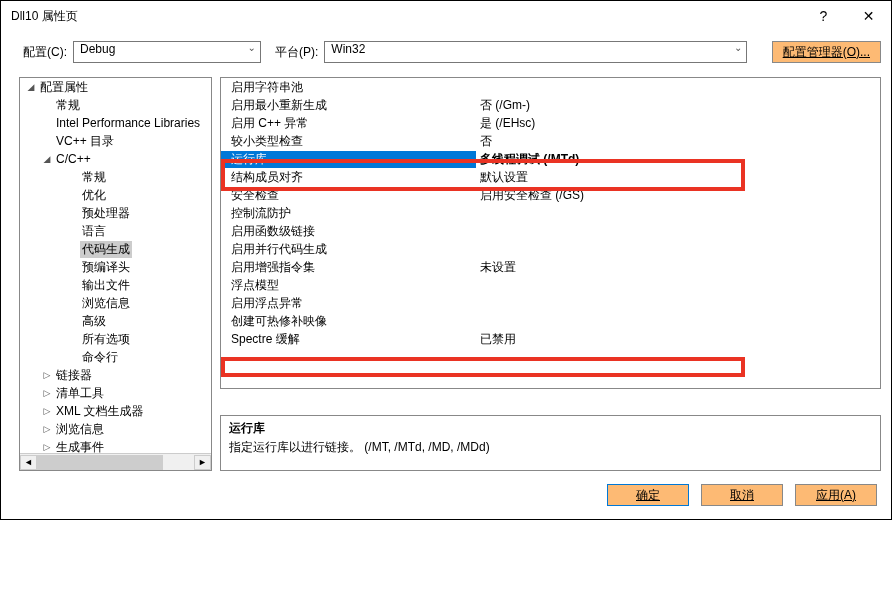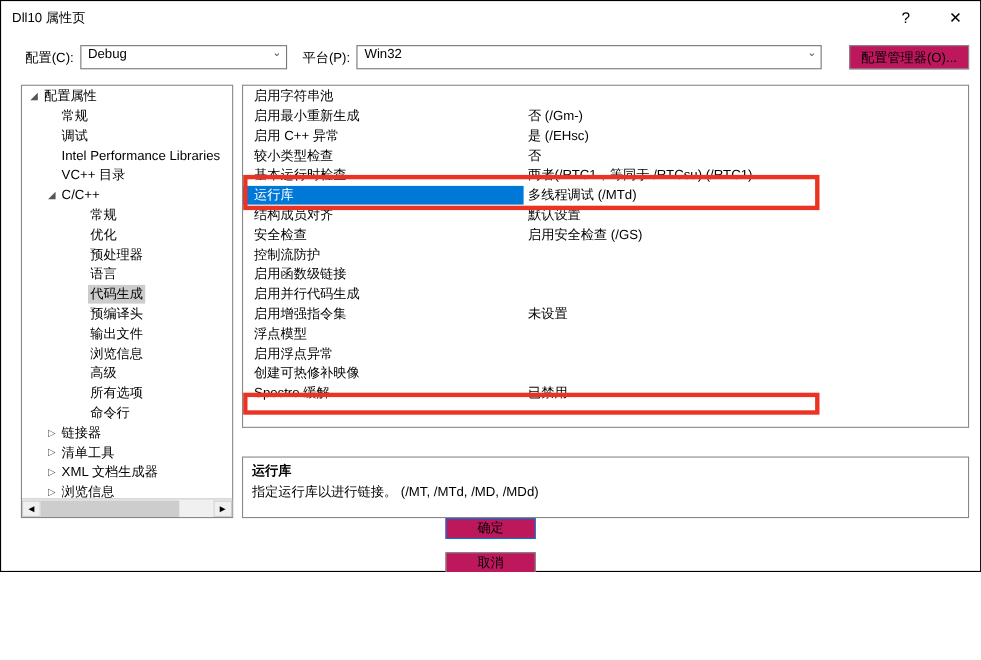--- a/index.html
+++ b/index.html
@@ -6,46 +6,46 @@
 body { background:#fff; color:#000; overflow:hidden; }
 .window { width:892px; height:520px; border:1px solid #000; position:relative; display:flex; flex-direction:column; background:#fff; }
 .titlebar { height:30px; display:flex; align-items:center; padding:0 0 0 10px; }
 .titlebar-title { flex:1; font-size:12px; }
 .titlebar-btn { width:45px; height:30px; display:flex; align-items:center; justify-content:center; font-size:14px; }
 .toprow { height:32px; display:flex; align-items:center; padding:10px 10px 0 22px; gap:6px; }
 .toprow label { white-space:nowrap; }
 .combo { display:flex; border:1px solid #777; height:22px; background:#fff; padding:0 4px 0 6px; }
 .combo .combo-text { flex:1; }
 .combo .combo-arrow { font-size:10px; color:#555; padding-left:4px; }
-.btn { border:1px solid #888; background:#be185d; height:22px; padding:0 10px; display:inline-flex; align-items:center; justify-content:center; }
+.btn { border:1px solid #888; background:#fdba74; height:22px; padding:0 10px; display:inline-flex; align-items:center; justify-content:center;text-decoration:underline; }
 .body { flex:1; display:flex; gap:0; padding:14px 10px 0 18px; min-height:0; }
 .tree-pane { width:193px; border:1px solid #888; position:relative; background:#fff; display:flex; flex-direction:column; }
 .tree-scroll { flex:1; overflow:hidden; position:relative; }
 .tree-item { display:flex; align-items:center; height:18px; white-space:nowrap; }
 .tree-toggle { width:10px; display:inline-flex; justify-content:center; align-items:center; font-size:9px; color:#555; margin-right:2px; }
 .tree-label { padding:0 2px; }
 .tree-label.selected { background:#ccc; }
 .indent0 { padding-left:6px; }
 .indent1 { padding-left:22px; }
 .indent2 { padding-left:48px; }
 .hscroll { height:17px; border-top:1px solid #ccc; display:flex; align-items:center; background:#f0f0f0; }
 .hscroll .arrow { width:17px; height:15px; display:flex; align-items:center; justify-content:center; border:1px solid #ccc; font-size:9px; background:#f0f0f0; }
 .hscroll .track { flex:1; height:15px; background:#f0f0f0; position:relative; }
 .hscroll .thumb { position:absolute; left:0; width:80%; height:100%; background:#cdcdcd; }
 .right-pane { flex:1; margin-left:8px; display:flex; flex-direction:column; min-width:0;gap:20px; }
 .grid { flex:1; border:1px solid #888; position:relative; overflow:hidden; background:#fff; }
 .row { display:flex; align-items:center; height:18px; }
 .cell-label { width:255px; padding-left:10px; white-space:nowrap; overflow:hidden; }
 .cell-value { flex:1; padding-left:4px; white-space:nowrap; overflow:hidden; }
 .row.selected .cell-label { background:#0078d7; color:#fff; }
-.row.selected .cell-value { font-weight:normal; }
+.row.selected .cell-value { font-weight:bold; }
 .highlightbox { position:absolute; border:4px solid #ea3323; pointer-events:none; }
 .desc { height:56px; border:1px solid #888; margin-top:6px; padding:4px 8px; background:#fff; }
 .desc-title { font-weight:bold; margin-bottom:2px; }
-.footer { height:48px; display:flex; justify-content:flex-start; align-items:center; gap:12px; padding:0 14px;flex-direction:column; }
+.footer { height:48px; display:flex; justify-content:flex-end; align-items:center; gap:12px; padding:0 14px; }
 .footer .btn { width:82px; justify-content:center; }
 .footer .btn.primary { border:1.5px solid #0078d7; }
 </style>
 </head>
 <body>
 
 <div class="window">
 
   <div class="titlebar">
     <div class="titlebar-title">Dll10 属性页</div>
@@ -75,24 +75,20 @@
             <li class="tree-item indent0">
               <span class="tree-toggle">◢</span>
               <span class="tree-label">配置属性</span>
             </li>
             <li class="tree-item indent1">
               <span class="tree-toggle"></span>
               <span class="tree-label">常规</span>
             </li>
             <li class="tree-item indent1">
               <span class="tree-toggle"></span>
-              <span class="tree-label">调试</span>
-            </li>
-            <li class="tree-item indent1">
-              <span class="tree-toggle"></span>
               <span class="tree-label">Intel Performance Libraries</span>
             </li>
             <li class="tree-item indent1">
               <span class="tree-toggle"></span>
               <span class="tree-label">VC++ 目录</span>
             </li>
             <li class="tree-item indent1">
               <span class="tree-toggle">◢</span>
               <span class="tree-label">C/C++</span>
             </li>
@@ -184,24 +180,20 @@
             <div class="cell-value">否 (/Gm-)</div>
           </div>
           <div class="row">
             <div class="cell-label">启用 C++ 异常</div>
             <div class="cell-value">是 (/EHsc)</div>
           </div>
           <div class="row">
             <div class="cell-label">较小类型检查</div>
             <div class="cell-value">否</div>
           </div>
-          <div class="row">
-            <div class="cell-label">基本运行时检查</div>
-            <div class="cell-value">两者(/RTC1，等同于 /RTCsu) (/RTC1)</div>
-          </div>
           <div class="row selected">
             <div class="cell-label">运行库</div>
             <div class="cell-value">多线程调试 (/MTd)</div>
           </div>
           <div class="row">
             <div class="cell-label">结构成员对齐</div>
             <div class="cell-value">默认设置</div>
           </div>
           <div class="row">
             <div class="cell-label">安全检查</div>

